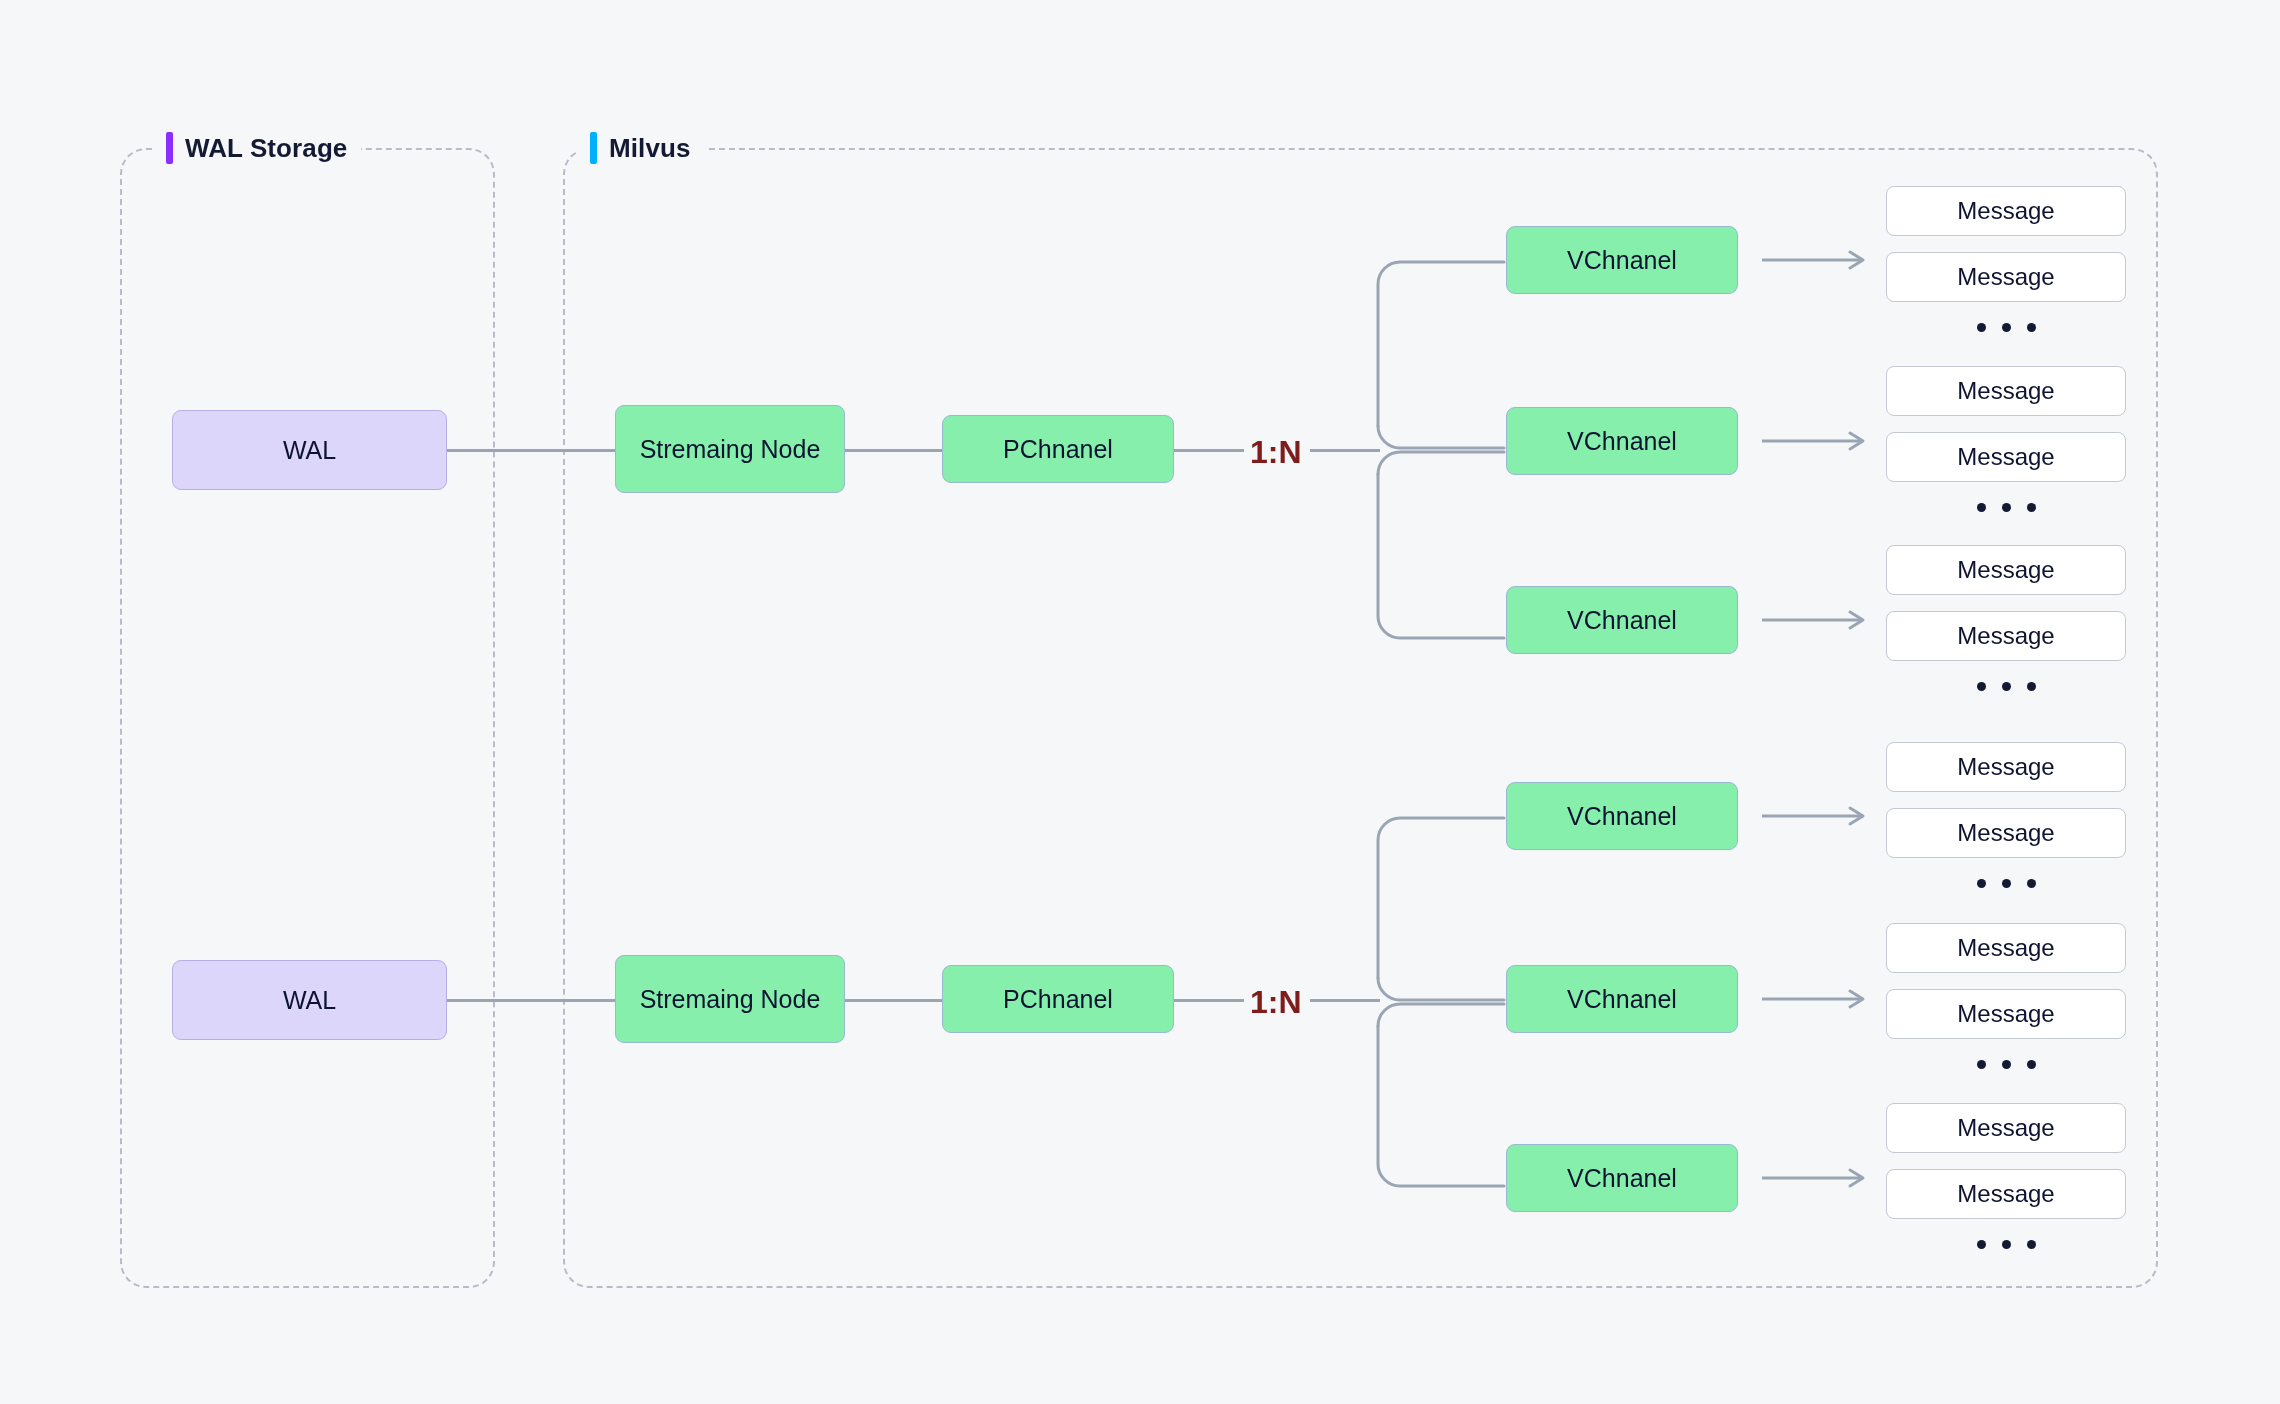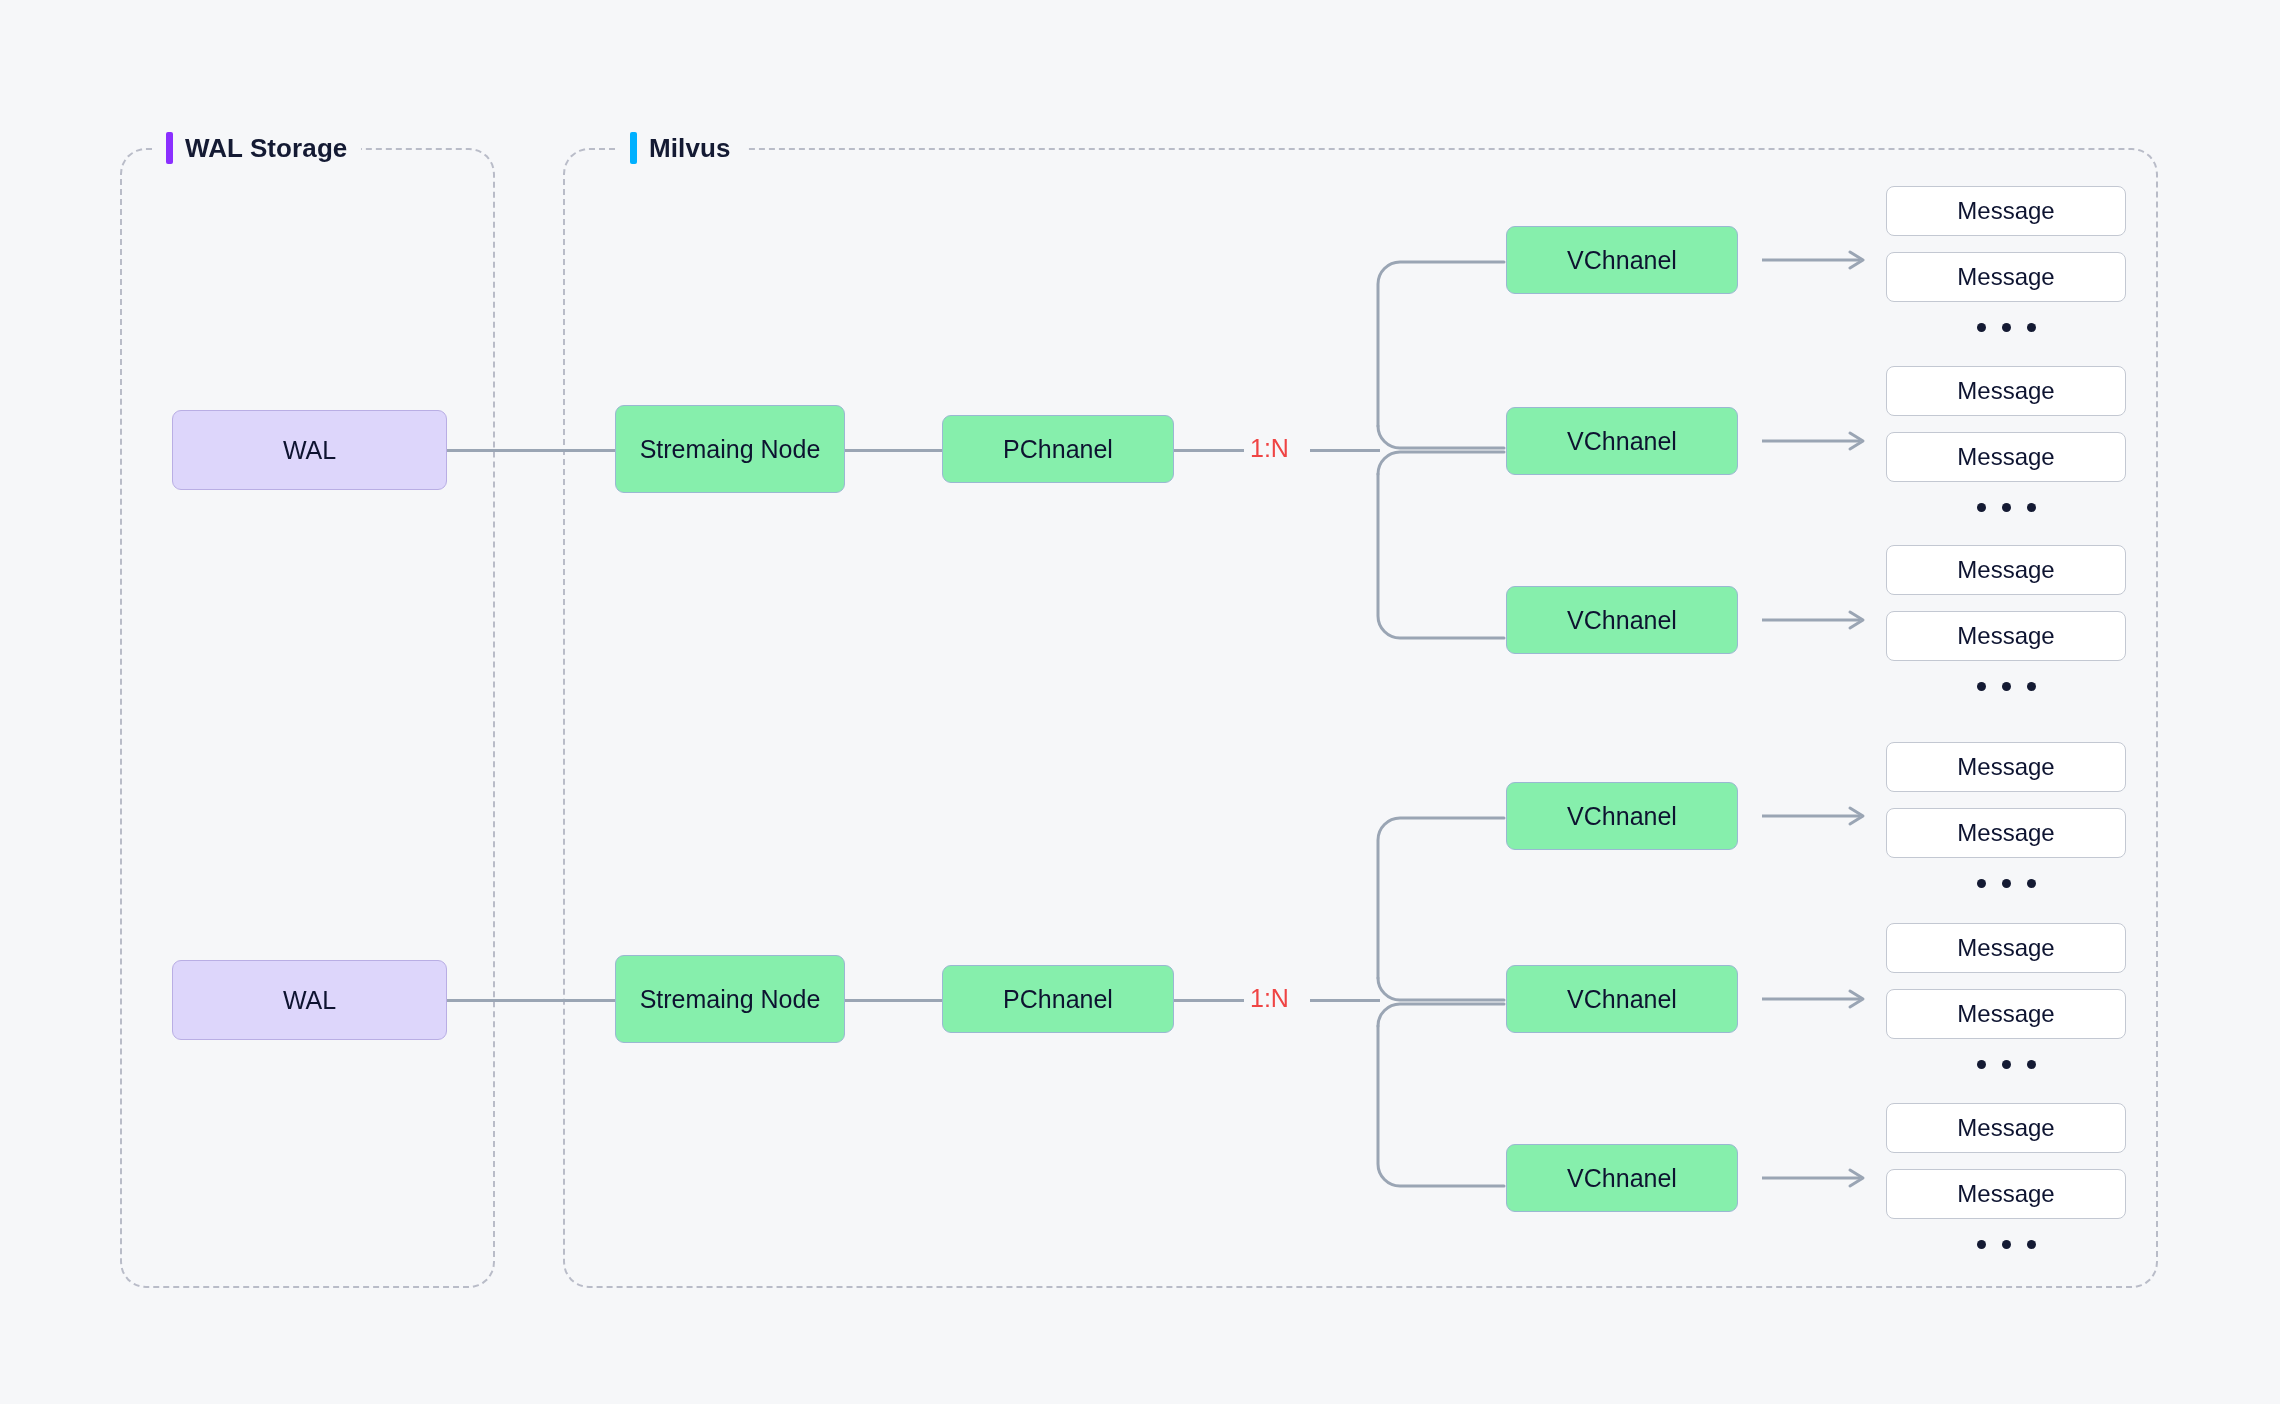--- a/index.html
+++ b/index.html
@@ -71,23 +71,23 @@
     height:3px;
     background:#9aa5b4;
   }
   .fork{position:absolute;}
   .fork svg{display:block;}
   .arrow{position:absolute;}
   .arrow svg{display:block;}
 
   .inline-label{
     position:absolute;
-    font-size:25px;
-    color:#ef4444;
-    font-weight:400;
+    font-size:32px;
+    color:#7f1d1d;
+    font-weight:700;
     white-space:nowrap;
   }
   .dots{
     position:absolute;
     display:flex;
     align-items:center;
     justify-content:center;
     gap:16px;
   }
   .dots i{
@@ -102,21 +102,21 @@
 
 <div id="stage">
 
   <div class="group" style="left:120px;top:148px;width:375px;height:1140px;"></div>
   <div class="group-label" style="left:152px;top:131px;">
     <span class="accent" style="background:#8b2fff;"></span>
     <span class="gl-text">WAL Storage</span>
   </div>
 
   <div class="group" style="left:563px;top:148px;width:1595px;height:1140px;"></div>
-  <div class="group-label" style="left:616px;top:131px;">
+  <div class="group-label" style="left:576px;top:131px;">
     <span class="accent" style="background:#00b0ff;"></span>
     <span class="gl-text">Milvus</span>
   </div>
 
   <div class="node purple" style="left:172px;top:410px;width:275px;height:80px;">WAL</div>
 
   <div class="line-h" style="left:447px;top:449px;width:168px;"></div>
 
   <div class="node blue" style="left:615px;top:405px;width:230px;height:88px;">Stremaing Node</div>
 

